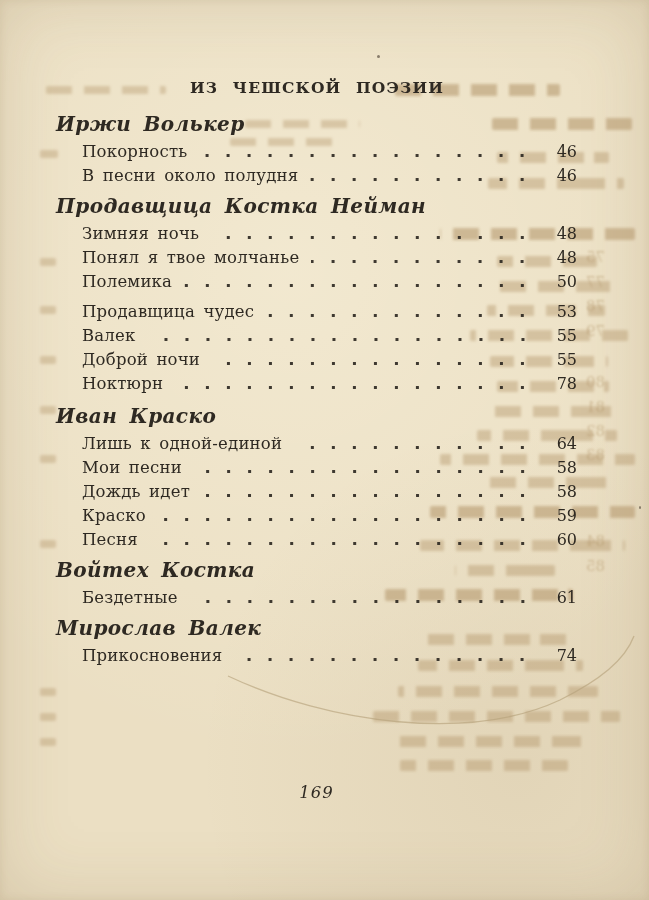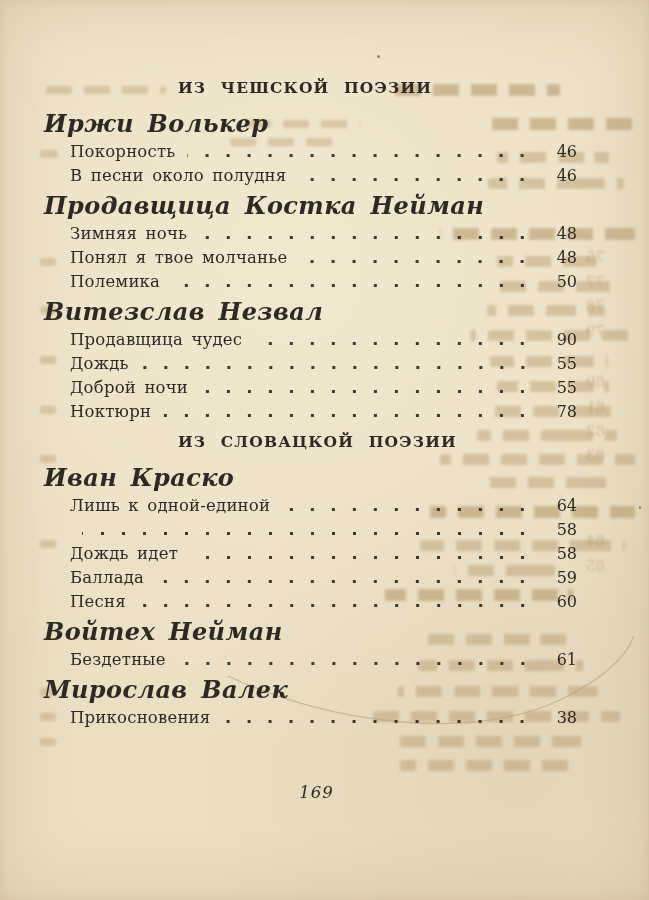--- a/index.html
+++ b/index.html
@@ -22,29 +22,29 @@
   }
   .ghost-line.bold{opacity:.55; height:12px;}
   .ghost-line.small{height:8px; opacity:.38;}
   .ghost-num{
     position:absolute; font:15px "DejaVu Serif","Liberation Serif",serif;
     color:var(--ghost,#b29468); opacity:.5; transform:scaleX(-1); filter:blur(1px);
   }
   .speck{position:absolute; background:#5d5143; border-radius:50%; opacity:.7;}
   .scratch{position:absolute; inset:0; z-index:2; pointer-events:none;}
   
-  .toc{position:absolute; left:44px; right:72px; top:78px; z-index:3;}
+  .toc{position:absolute; left:56px; right:72px; top:78px; z-index:3;}
   .toc-section + .toc-section{margin-top:8px;}
   .section-heading{
     font-weight:bold; font-size:15.5px; line-height:20px;
     letter-spacing:1.2px; word-spacing:8px;
     padding-left:134px; margin:0 0 14px 0; white-space:nowrap;
   }
   .author-name{
-    font-weight:bold; font-style:italic; font-size:24px; line-height:24px;
+    font-weight:bold; font-style:italic; font-size:20px; line-height:24px;
     letter-spacing:.4px; word-spacing:5px; margin:4px 0 4px 0; white-space:nowrap;
   }
   .author-group{margin-bottom:6px;}
   .entry{
     display:flex; align-items:center; height:24px;
     margin-left:26px; font-size:16.5px; line-height:24px;
   }
   .entry-title{white-space:nowrap; word-spacing:3px; letter-spacing:.2px;}
   .dot-leader{
     flex:1 1 auto; height:7px; align-self:flex-end; margin:0 10px 5px 12px;
@@ -150,85 +150,84 @@
             <span class="dot-leader"></span>
             <span class="entry-page">48</span>
           </div>
           <div class="entry">
             <span class="entry-title">Полемика</span>
             <span class="dot-leader"></span>
             <span class="entry-page">50</span>
           </div>
         </div>
         <div class="author-group">
-          <div class="author-name">Витезслав Незвал</div>
           <div class="entry">
             <span class="entry-title">Продавщица чудес</span>
             <span class="dot-leader"></span>
-            <span class="entry-page">90</span>
-          </div>
-          <div class="entry">
-            <span class="entry-title">Дождь</span>
+            <span class="entry-page">53</span>
+          </div>
+          <div class="entry">
+            <span class="entry-title">Валек</span>
             <span class="dot-leader"></span>
             <span class="entry-page">55</span>
           </div>
           <div class="entry">
             <span class="entry-title">Доброй ночи</span>
             <span class="dot-leader"></span>
             <span class="entry-page">55</span>
           </div>
           <div class="entry">
             <span class="entry-title">Ноктюрн</span>
             <span class="dot-leader"></span>
             <span class="entry-page">78</span>
           </div>
         </div>
       </section>
       <section class="toc-section">
-        <div class="section-heading">ИЗ СЛОВАЦКОЙ ПОЭЗИИ</div>
         <div class="author-group">
           <div class="author-name">Иван Краско</div>
           <div class="entry">
             <span class="entry-title">Лишь к одной-единой</span>
             <span class="dot-leader"></span>
             <span class="entry-page">64</span>
           </div>
           <div class="entry">
+            <span class="entry-title">Мои песни</span>
             <span class="dot-leader"></span>
             <span class="entry-page">58</span>
           </div>
           <div class="entry">
             <span class="entry-title">Дождь идет</span>
             <span class="dot-leader"></span>
             <span class="entry-page">58</span>
           </div>
           <div class="entry">
-            <span class="entry-title">Баллада</span>
+            <span class="entry-title">Краско</span>
             <span class="dot-leader"></span>
             <span class="entry-page">59</span>
           </div>
           <div class="entry">
             <span class="entry-title">Песня</span>
             <span class="dot-leader"></span>
             <span class="entry-page">60</span>
           </div>
         </div>
         <div class="author-group">
-          <div class="author-name">Войтех Нейман</div>
+          <div class="author-name">Войтех Костка</div>
           <div class="entry">
             <span class="entry-title">Бездетные</span>
             <span class="dot-leader"></span>
             <span class="entry-page">61</span>
           </div>
         </div>
         <div class="author-group">
           <div class="author-name">Мирослав Валек</div>
           <div class="entry">
             <span class="entry-title">Прикосновения</span>
             <span class="dot-leader"></span>
-            <span class="entry-page">38</span>
+            <span class="entry-page">74</span>
           </div>
         </div>
       </section>
     </main>
 
   <div class="folio">169</div>
 </div>
 
 </body></html>

